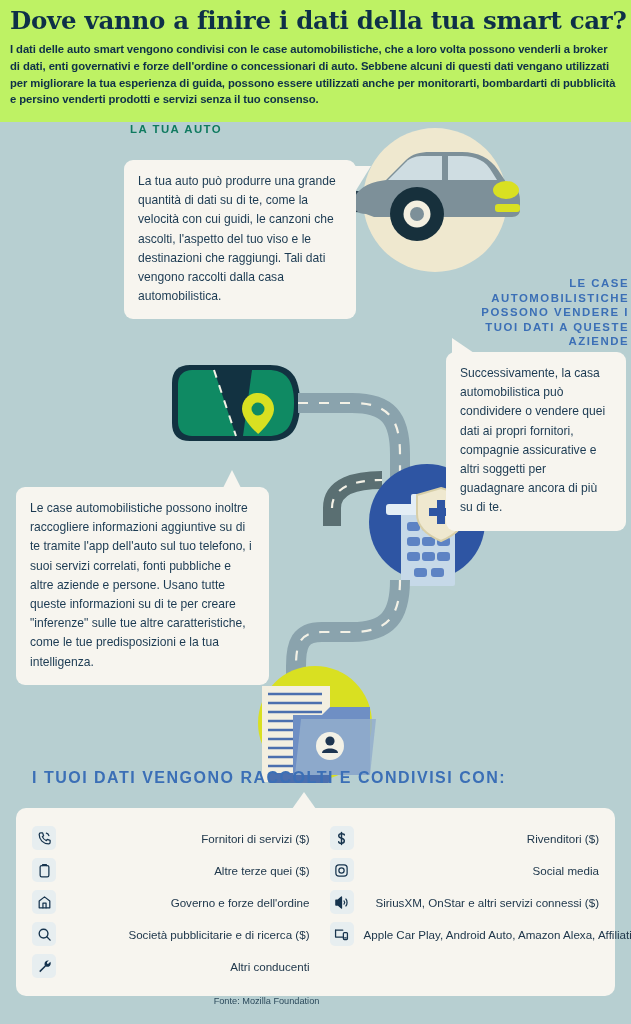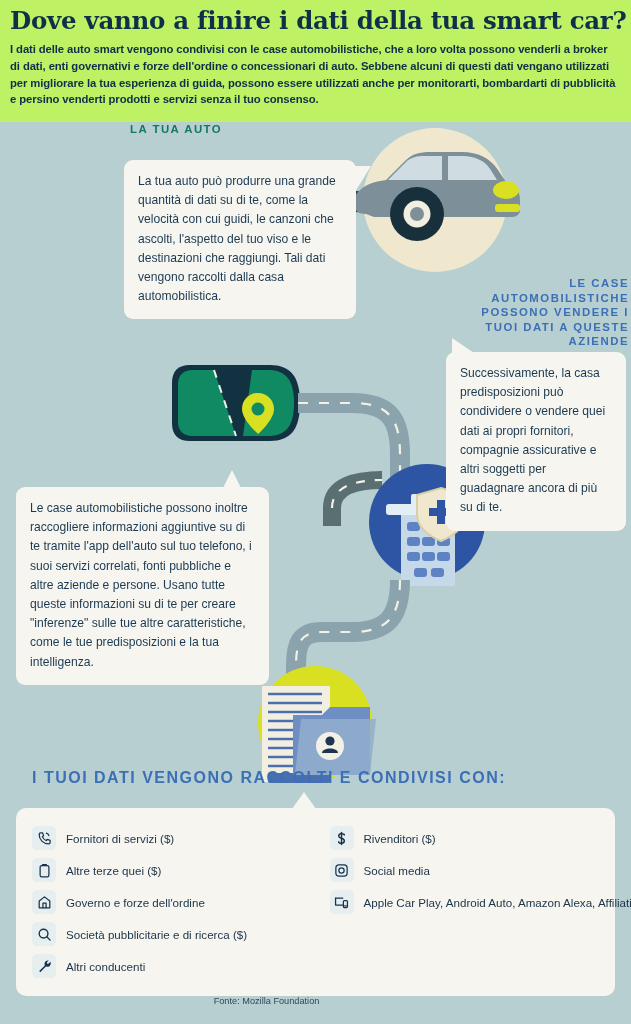--- a/index.html
+++ b/index.html
@@ -160,20 +160,21 @@
   }
   .col { width: 50%; }
   .col.left { padding-right: 6px; }
   .col.right { padding-left: 14px; }
 
   .row {
     display: flex;
     align-items: center;
     height: 32px;
     gap: 10px;
+    justify-content: space-between;
   }
   .ico {
     width: 24px; height: 24px;
     flex: 0 0 24px;
     background: #e7eef0;
     border-radius: 5px;
     display: flex;
     align-items: center;
     justify-content: center;
     color: #17344e;
@@ -321,21 +322,21 @@
   <div class="kicker blue" style="left:454px; top:276px; width:175px;">LE CASE AUTOMOBILISTICHE POSSONO VENDERE I TUOI DATI A QUESTE AZIENDE</div>
 
 
   <div class="bubble" id="bubble-auto">
     <span class="tail"></span>
     <span>La tua auto può produrre una grande quantità di dati su di te, come la velocità con cui guidi, le canzoni che ascolti, l'aspetto del tuo viso e le destinazioni che raggiungi. Tali dati vengono raccolti dalla casa automobilistica.</span>
   </div>
 
   <div class="bubble" id="bubble-case">
     <span class="tail"></span>
-    <span>Successivamente, la casa predisposizioni può condividere o vendere quei dati ai propri fornitori, compagnie assicurative e altri soggetti per guadagnare ancora di più su di te.</span>
+    <span>Successivamente, la casa automobilistica può condividere o vendere quei dati ai propri fornitori, compagnie assicurative e altri soggetti per guadagnare ancora di più su di te.</span>
   </div>
 
   <div class="bubble" id="bubble-telefono">
     <span class="tail"></span>
     <span>Le case automobilistiche possono inoltre raccogliere informazioni aggiuntive su di te tramite l'app dell'auto sul tuo telefono, i suoi servizi correlati, fonti pubbliche e altre aziende e persone. Usano tutte queste informazioni su di te per creare "inferenze" sulle tue altre caratteristiche, come le tue predisposizioni e la tua intelligenza.</span>
   </div>
 
   <div class="list-head">I TUOI DATI VENGONO RACCOLTI E CONDIVISI CON:</div>
 
   <div id="list-card">
@@ -410,20 +411,30 @@
         <div class="row">
           <span class="ico">
             <svg width="15" height="15" viewBox="0 0 24 24" fill="none" stroke="#17344e" stroke-width="2" stroke-linecap="round">
               <rect x="3" y="3" width="18" height="18" rx="5"></rect>
               <circle cx="12" cy="12" r="4.2"></circle>
             </svg>
           </span>
           <span class="row-label">Social media</span>
         </div>
 
+        <div class="row">
+          <span class="ico">
+            <svg width="15" height="15" viewBox="0 0 24 24" fill="none" stroke="#17344e" stroke-width="2" stroke-linecap="round" stroke-linejoin="round">
+              <path d="M12 3 L6.5 8 L3 8 L3 16 L6.5 16 L12 21 Z" fill="#17344e"></path>
+              <path d="M16 9.5 C17.2 10.8 17.2 13.2 16 14.5"></path>
+              <path d="M19 6.5 C21.5 9 21.5 15 19 17.5"></path>
+            </svg>
+          </span>
+          <span class="row-label">SiriusXM, OnStar e altri servizi connessi ($)</span>
+        </div>
 
 
         <div class="row">
           <span class="ico">
             <svg width="15" height="15" viewBox="0 0 24 24" fill="none" stroke="#17344e" stroke-width="2" stroke-linecap="round" stroke-linejoin="round">
               <path d="M2.5 5 L2.5 16 L14 16"></path>
               <path d="M2.5 5 L14 5"></path>
               <rect x="15" y="9" width="6.5" height="11" rx="1.5"></rect>
               <line x1="17" y1="17.5" x2="19.5" y2="17.5"></line>
             </svg>

